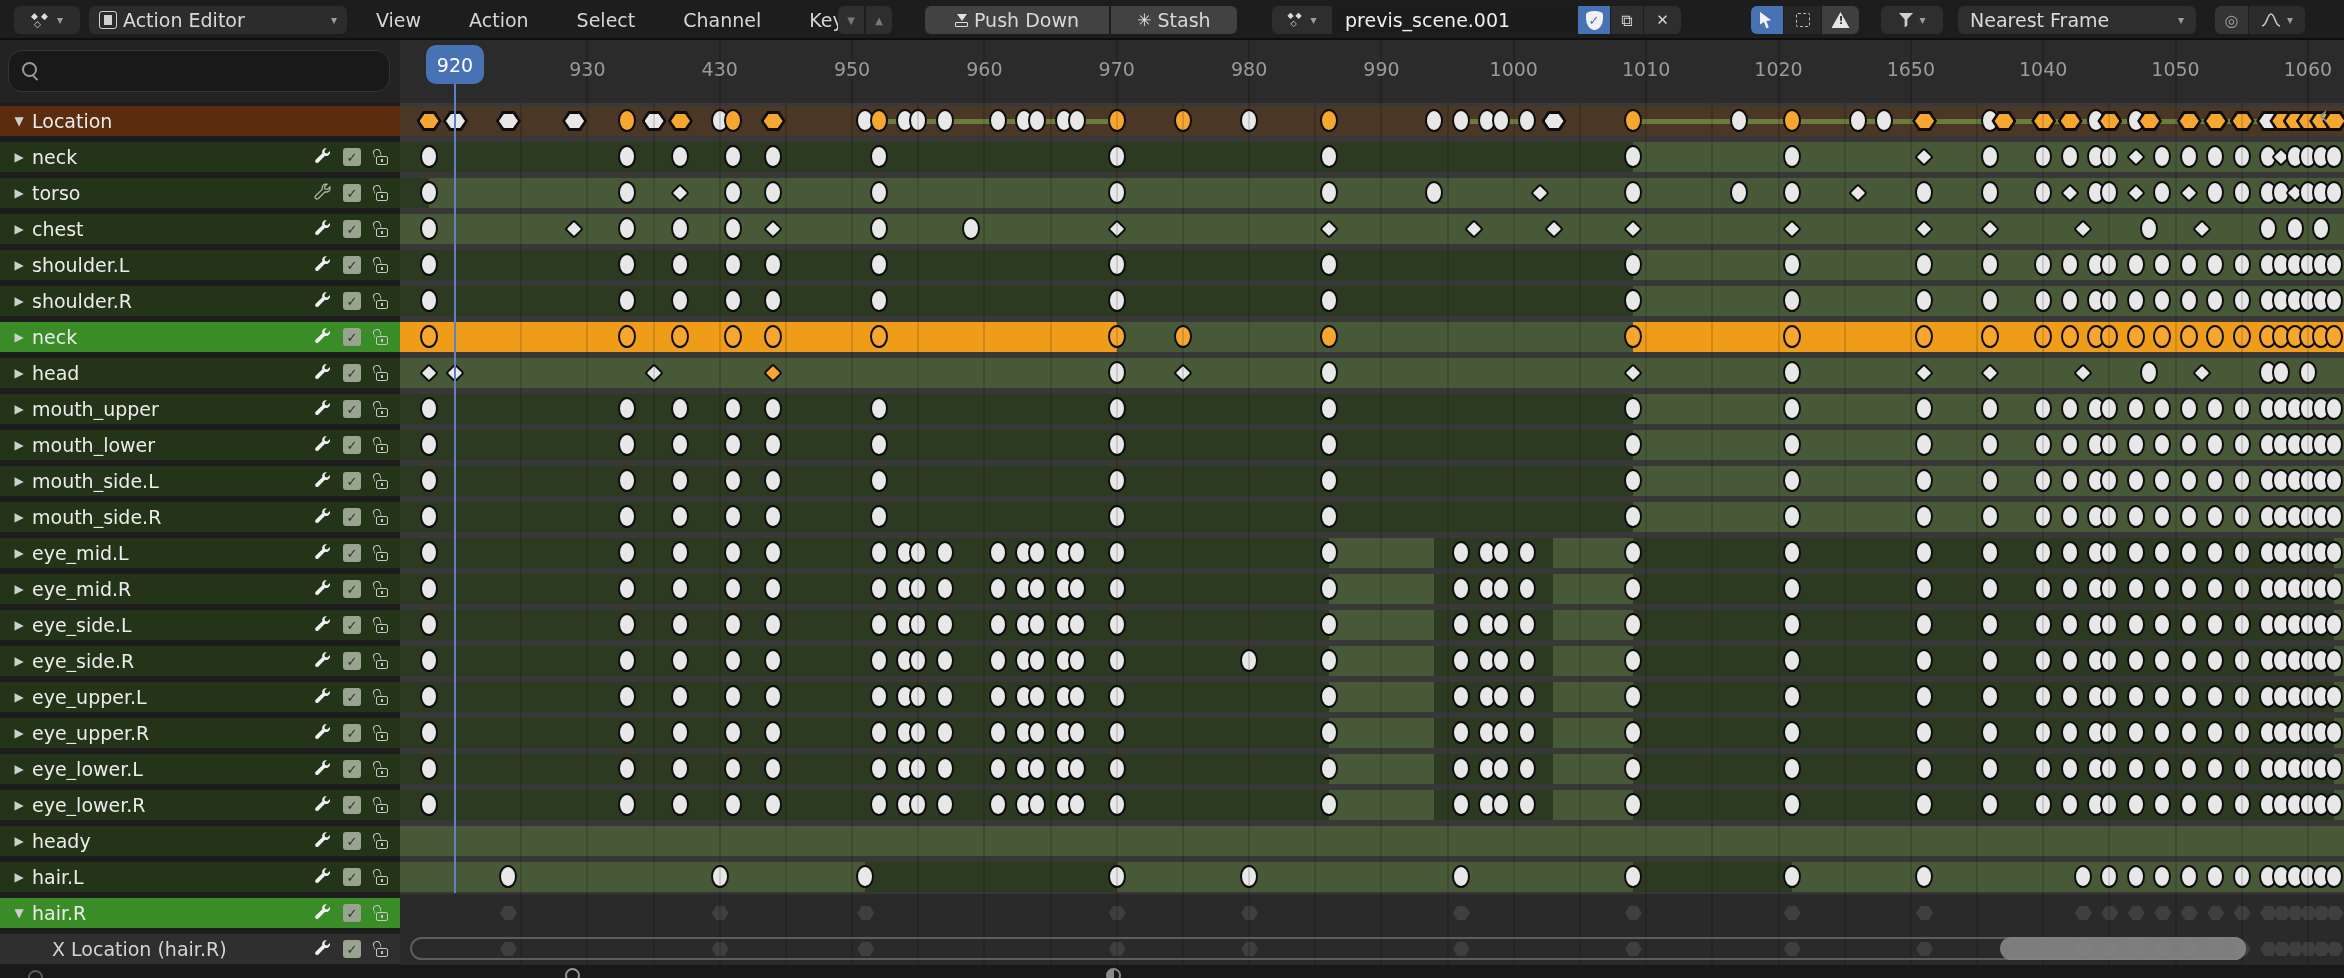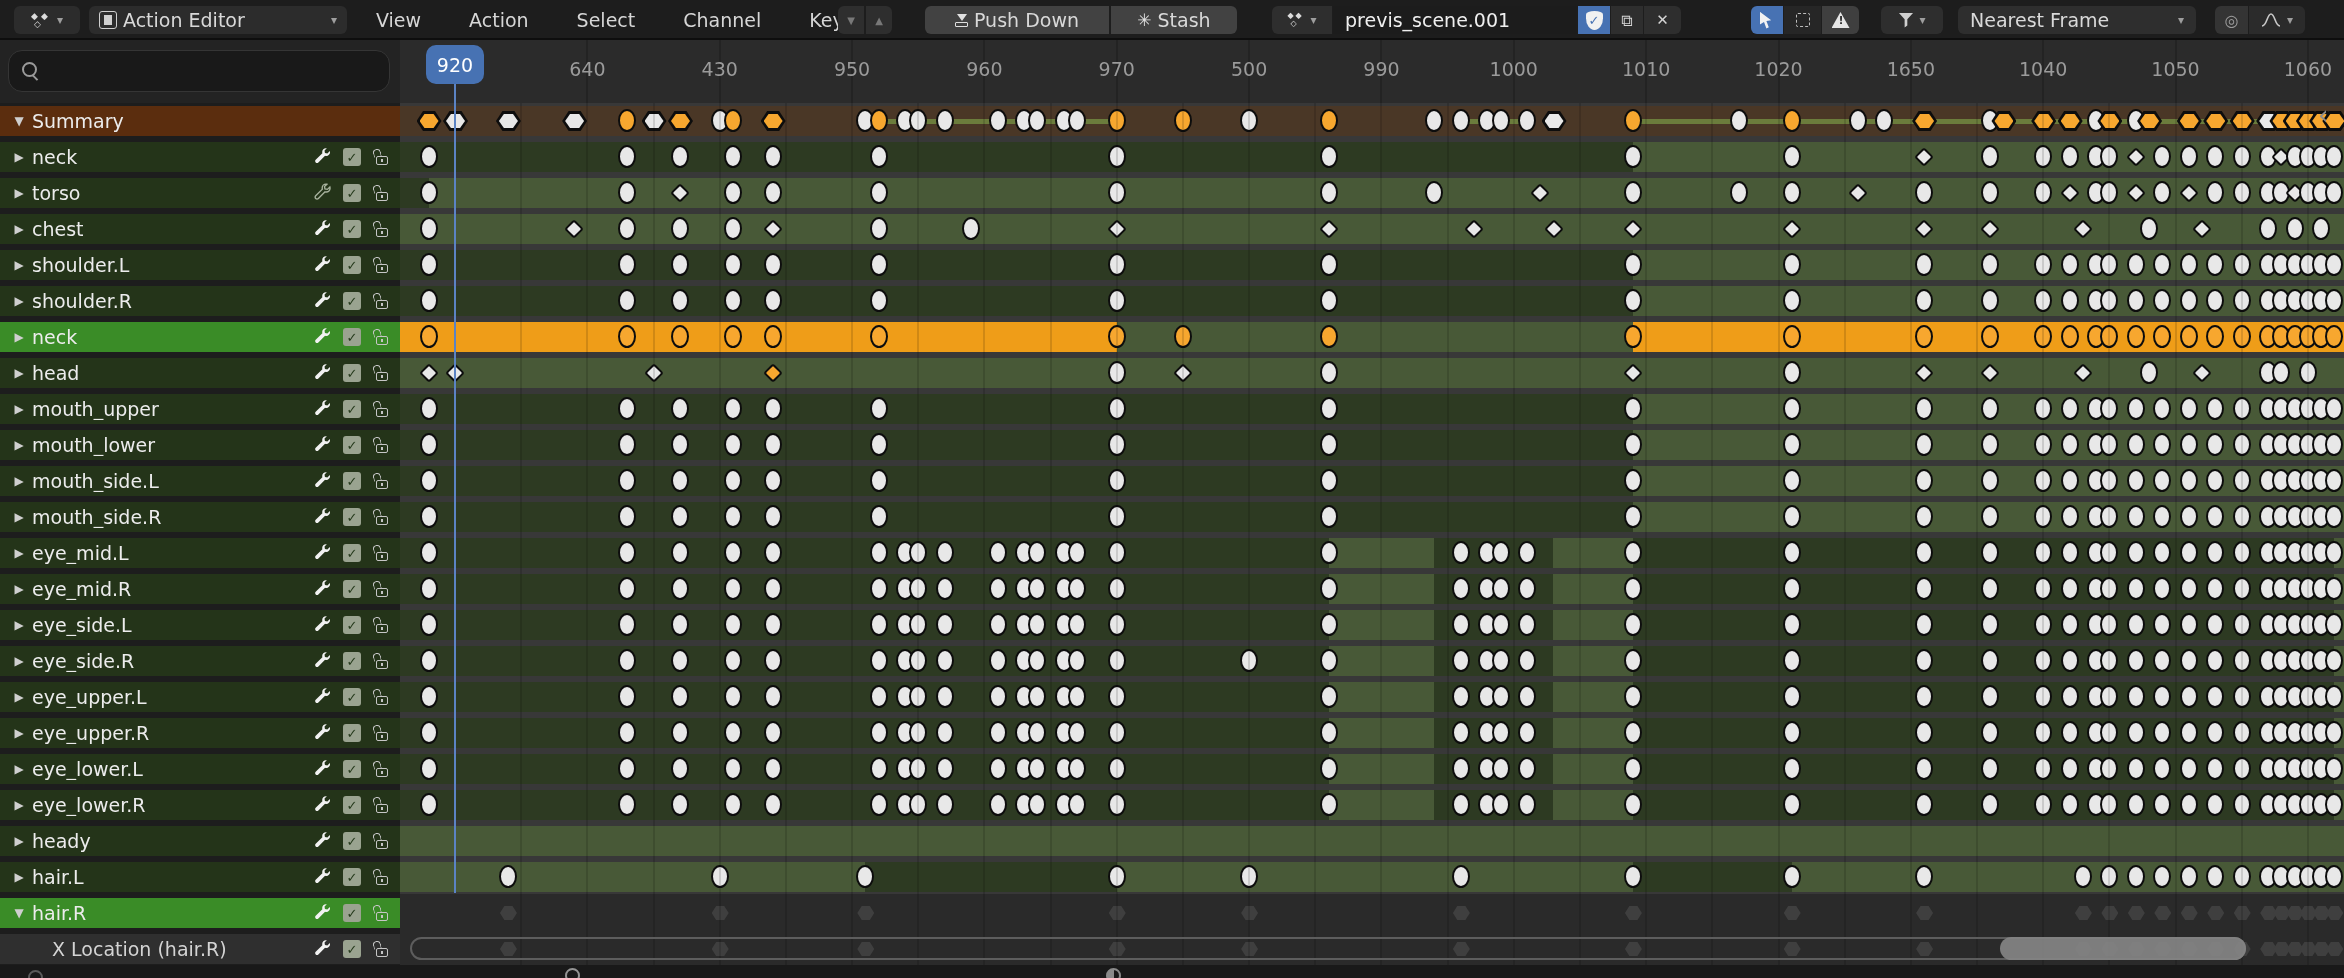--- a/index.html
+++ b/index.html
@@ -196,21 +196,21 @@
       <span class="mag">
           <span class="lens"></span>
           <span class="stem"></span>
         </span>
       <input id="search-input" placeholder="" style="">
     </div>
   </div>
   <div id="list-bg">
       <div class="lrow summary" style="top: 3px;">
         <span class="tri">▼</span>
-        <span class="lname">Summary</span>
+        <span class="lname">Location</span>
       </div>
       <div class="lrow group" style="top: 39px;">
         <span class="tri">▶</span>
         <span class="lname">neck</span>
         <span class="licons">
           <span><svg viewBox="0 0 16 16" class="wrench-svg">
               <path d="M11.2 1.1c-1.9 0-3.5 1.6-3.5 3.5 0 .4.1.8.2 1.2L1.6 12.1c-.7.7-.7 1.8 0 2.5s1.8.7 2.5 0l6.3-6.3c.4.1.8.2 1.2.2 1.9 0 3.5-1.6 3.5-3.5 0-.4-.1-.8-.2-1.2L12.6 6l-2.3-.4-.4-2.3 2.2-2.1c-.3-.1-.6-.1-.9-.1z" fill="#f2f2f2"></path>
             </svg></span>
           <span class="cbx">✓</span>
           <span class="lock">
@@ -546,31 +546,31 @@
             <span class="shk"></span>
             <span class="bod"></span>
             <span class="slot"></span>
           </span>
         </span>
       </div>
     </div>
 
   <div id="ruler">
       <div class="rgrid" style="left: 186.35px;"></div>
-      <div class="rtick" style="left: 142.35px;">640</div>
+      <div class="rtick" style="left: 142.35px;">930</div>
       <div class="rgrid" style="left: 318.7px;"></div>
       <div class="rtick" style="left: 274.7px;">430</div>
       <div class="rgrid" style="left: 451.05px;"></div>
       <div class="rtick" style="left: 407.05px;">950</div>
       <div class="rgrid" style="left: 583.4px;"></div>
       <div class="rtick" style="left: 539.4px;">960</div>
       <div class="rgrid" style="left: 715.75px;"></div>
       <div class="rtick" style="left: 671.75px;">970</div>
       <div class="rgrid" style="left: 848.1px;"></div>
-      <div class="rtick" style="left: 804.1px;">500</div>
+      <div class="rtick" style="left: 804.1px;">980</div>
       <div class="rgrid" style="left: 980.45px;"></div>
       <div class="rtick" style="left: 936.45px;">990</div>
       <div class="rgrid" style="left: 1112.8px;"></div>
       <div class="rtick" style="left: 1068.8px;">1000</div>
       <div class="rgrid" style="left: 1245.15px;"></div>
       <div class="rtick" style="left: 1201.15px;">1010</div>
       <div class="rgrid" style="left: 1377.5px;"></div>
       <div class="rtick" style="left: 1333.5px;">1020</div>
       <div class="rgrid" style="left: 1509.85px;"></div>
       <div class="rtick" style="left: 1465.85px;">1650</div>

